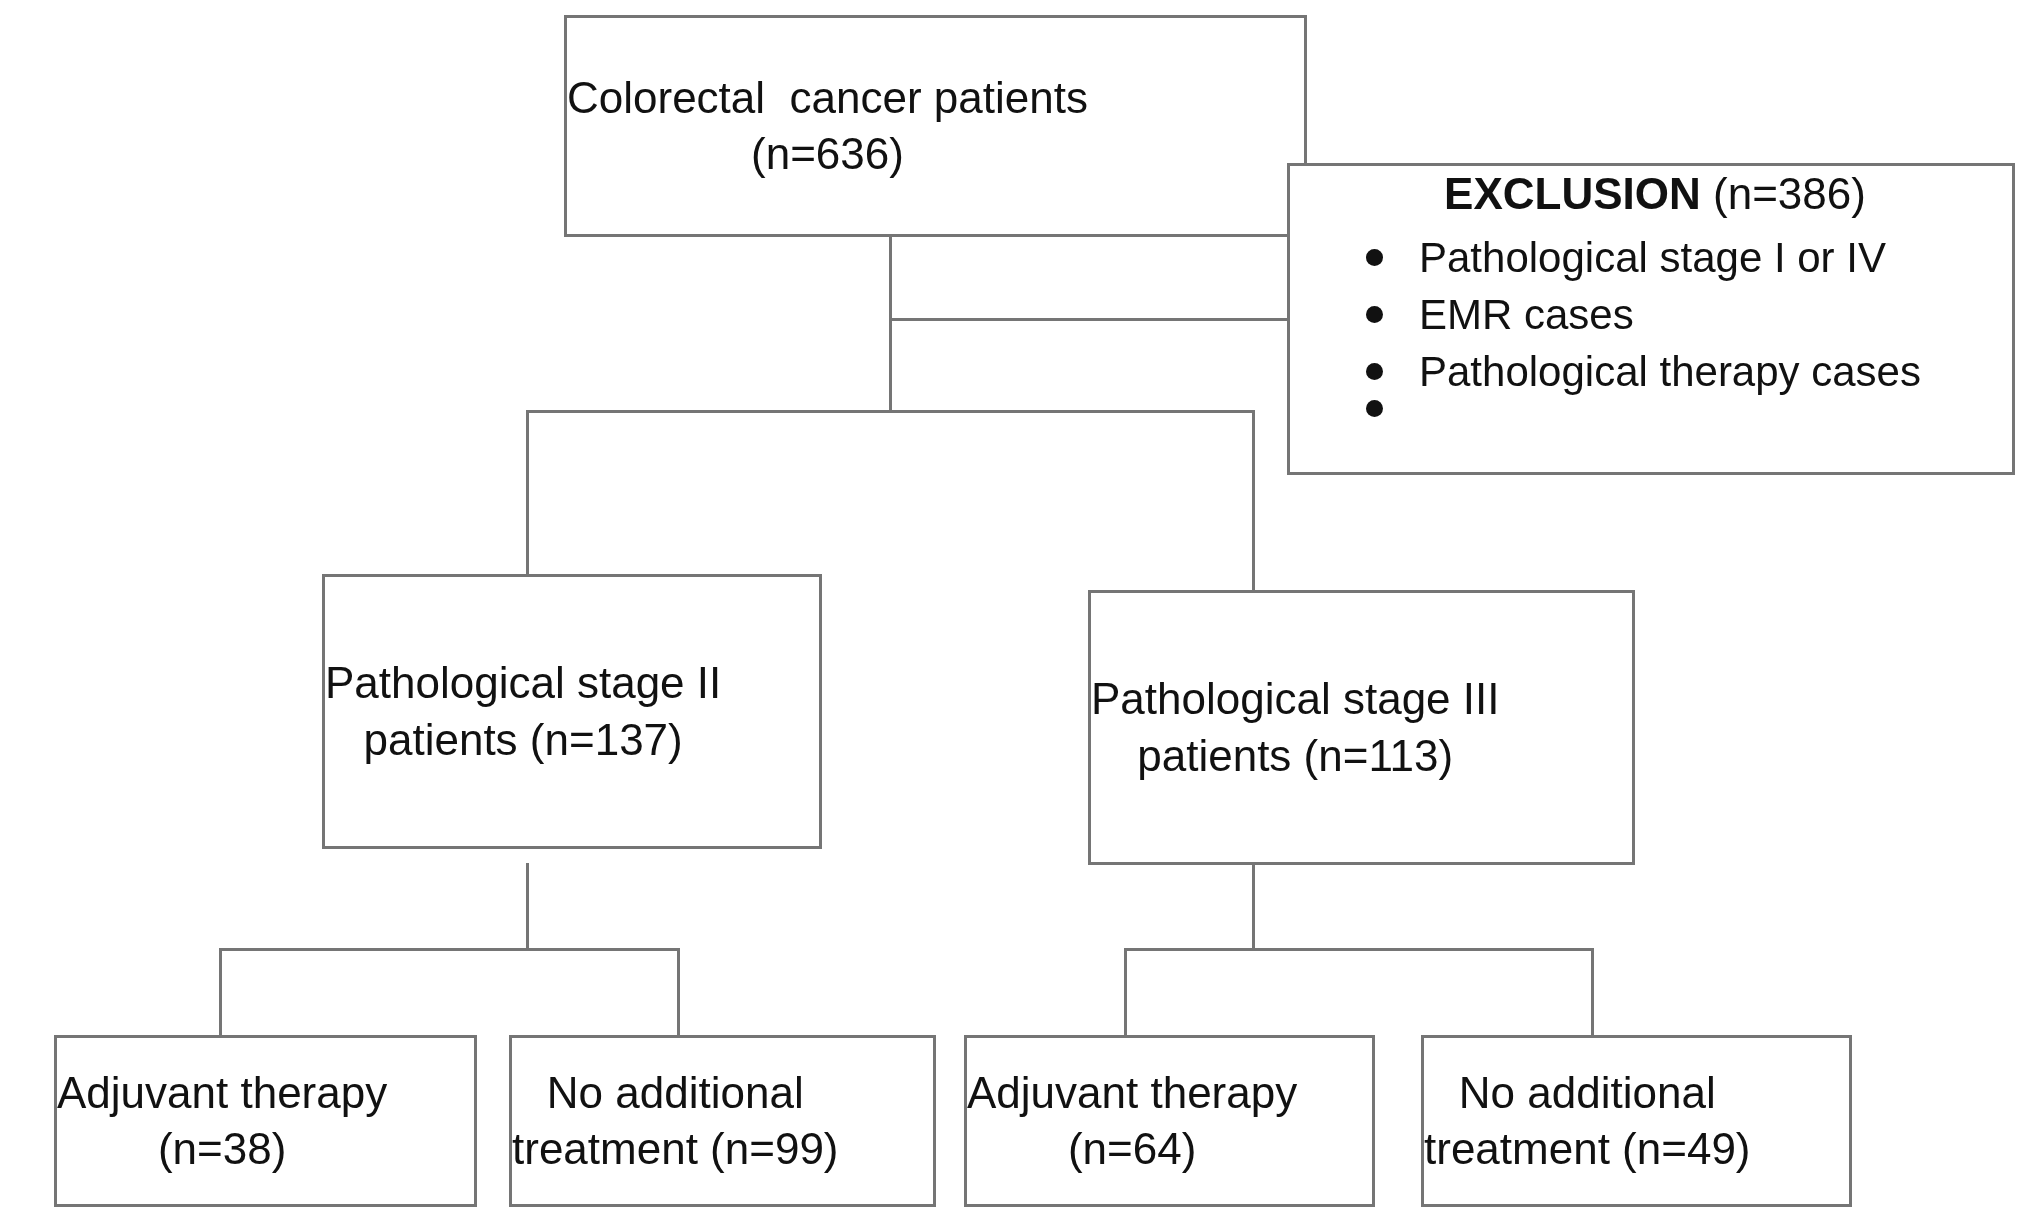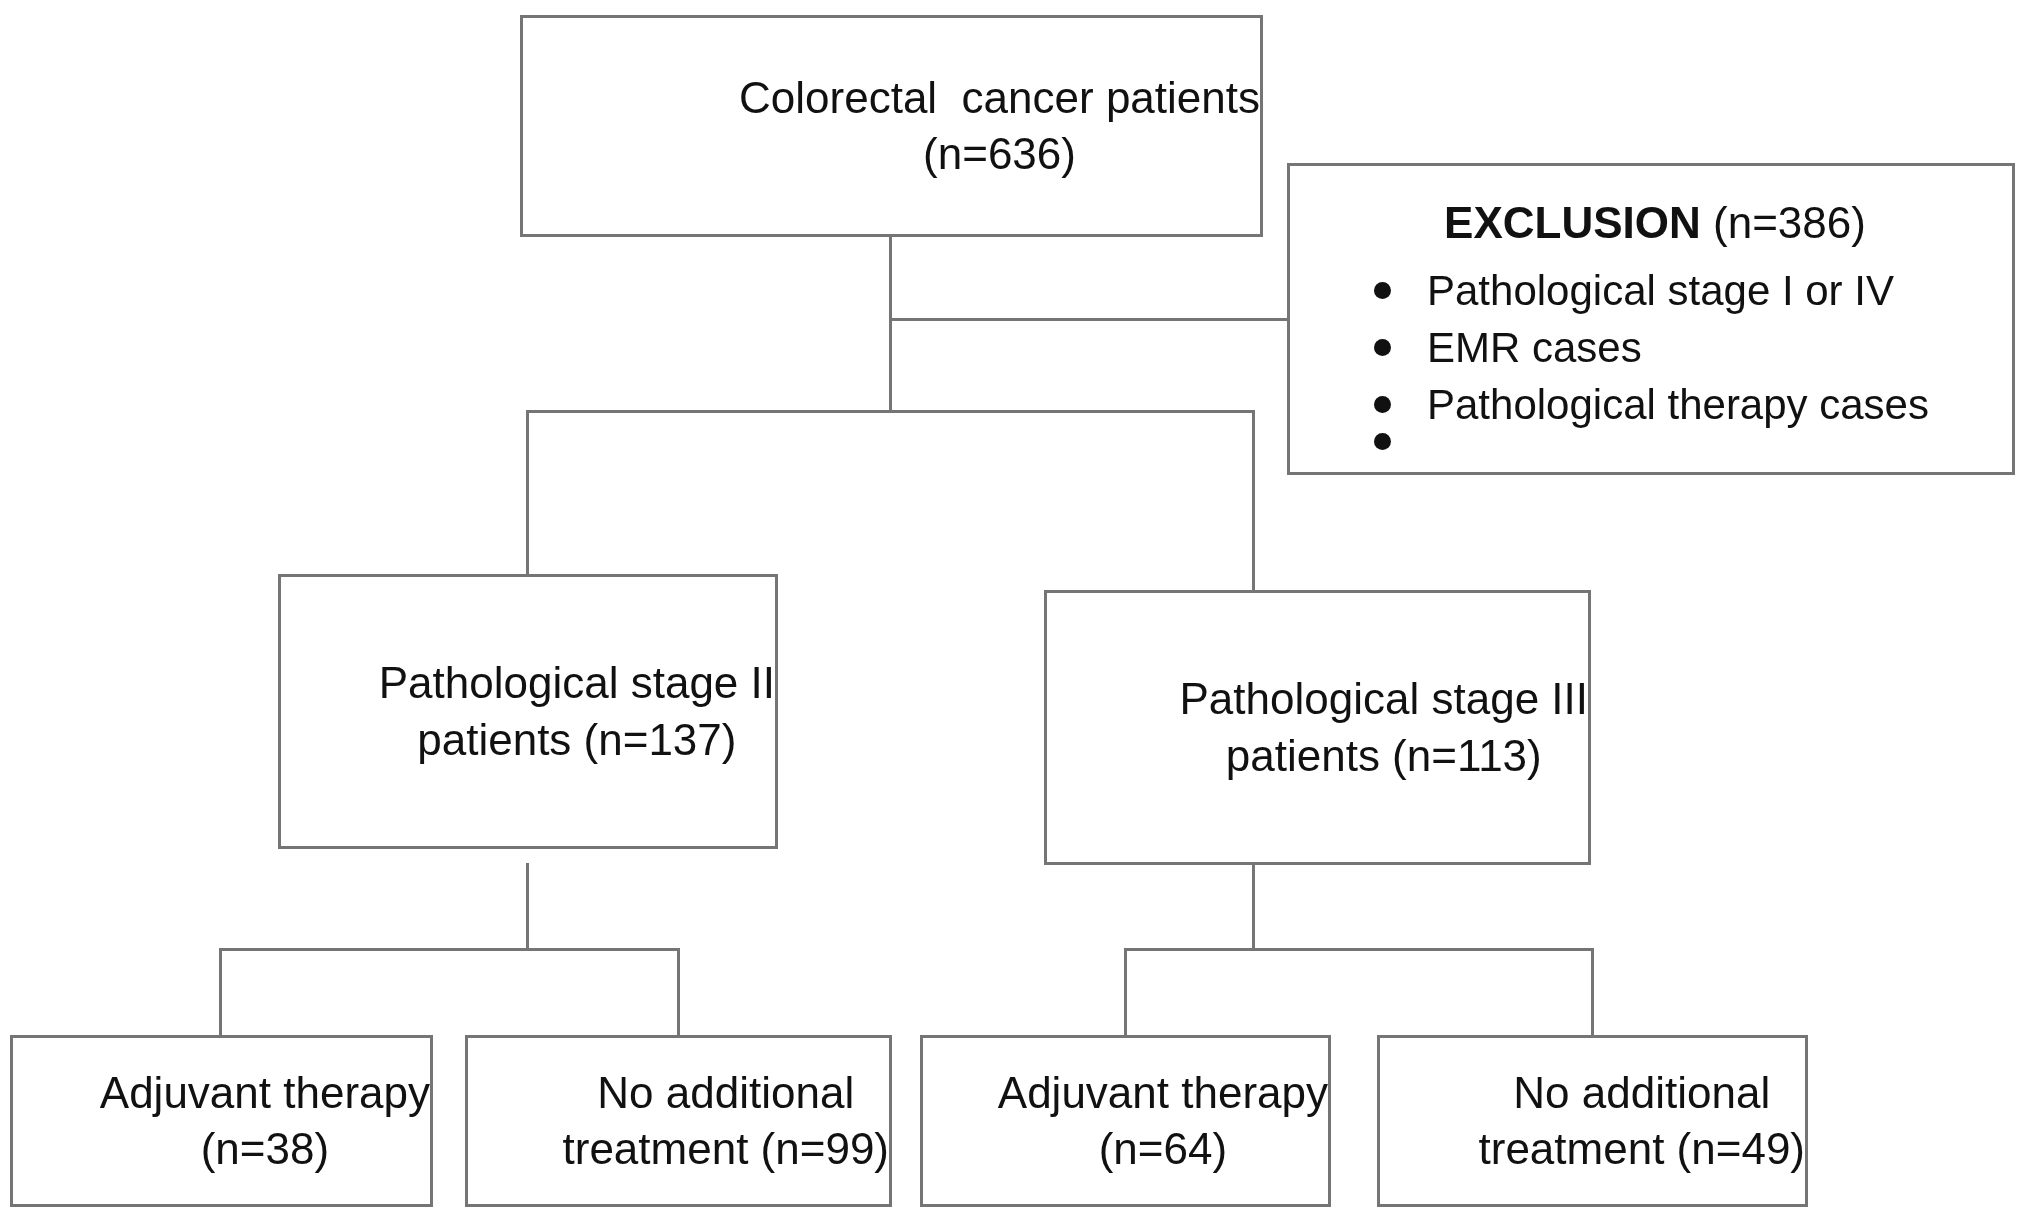--- a/index.html
+++ b/index.html
@@ -5,36 +5,36 @@
   :root { --line:#757575; --text:#111111; --bg:#ffffff; }
   html,body { margin:0; padding:0; background:var(--bg); }
   .canvas {
     position:relative; width:2031px; height:1228px; background:var(--bg);
     font-family:"Liberation Sans","DejaVu Sans",sans-serif; color:var(--text);
     overflow:hidden;
   }
   .node {
     position:absolute; box-sizing:border-box; background:var(--bg);
     border:3px solid var(--line);
-    display:flex; align-items:center; justify-content:flex-end; text-align:center;
+    display:flex; align-items:center; justify-content:flex-start; text-align:center;margin-left:44px;
   }
   .node-text {
     white-space:pre-wrap; font-size:44px; line-height:1.28; color:var(--text);
   }
   .line { position:absolute; background:var(--line); }
   .exclusion {
     position:absolute; box-sizing:border-box; background:var(--bg);
-    border:3px solid var(--line); padding:31px 18px 8px 26px;
+    border:3px solid var(--line); padding:2px 18px 8px 26px;
   }
   .exclusion-title {
     text-align:center; font-size:44px; line-height:1.2; margin-bottom:8px;
     white-space:pre-wrap;
   }
   .exclusion-title .bold { font-weight:bold; }
-  ul.exclusion-list { list-style:none; margin:12px; padding:0 0 0 46px; }
+  ul.exclusion-list { list-style:none; margin:4px; padding:0 0 0 46px; }
   .exclusion-list li {
     display:flex; align-items:center; font-size:42px; line-height:57px;
     white-space:nowrap;
   }
   .dot {
     width:17px; height:17px; border-radius:50%; background:var(--text);
     margin-right:36px; flex:0 0 auto;
   }
 </style>
 </head>

